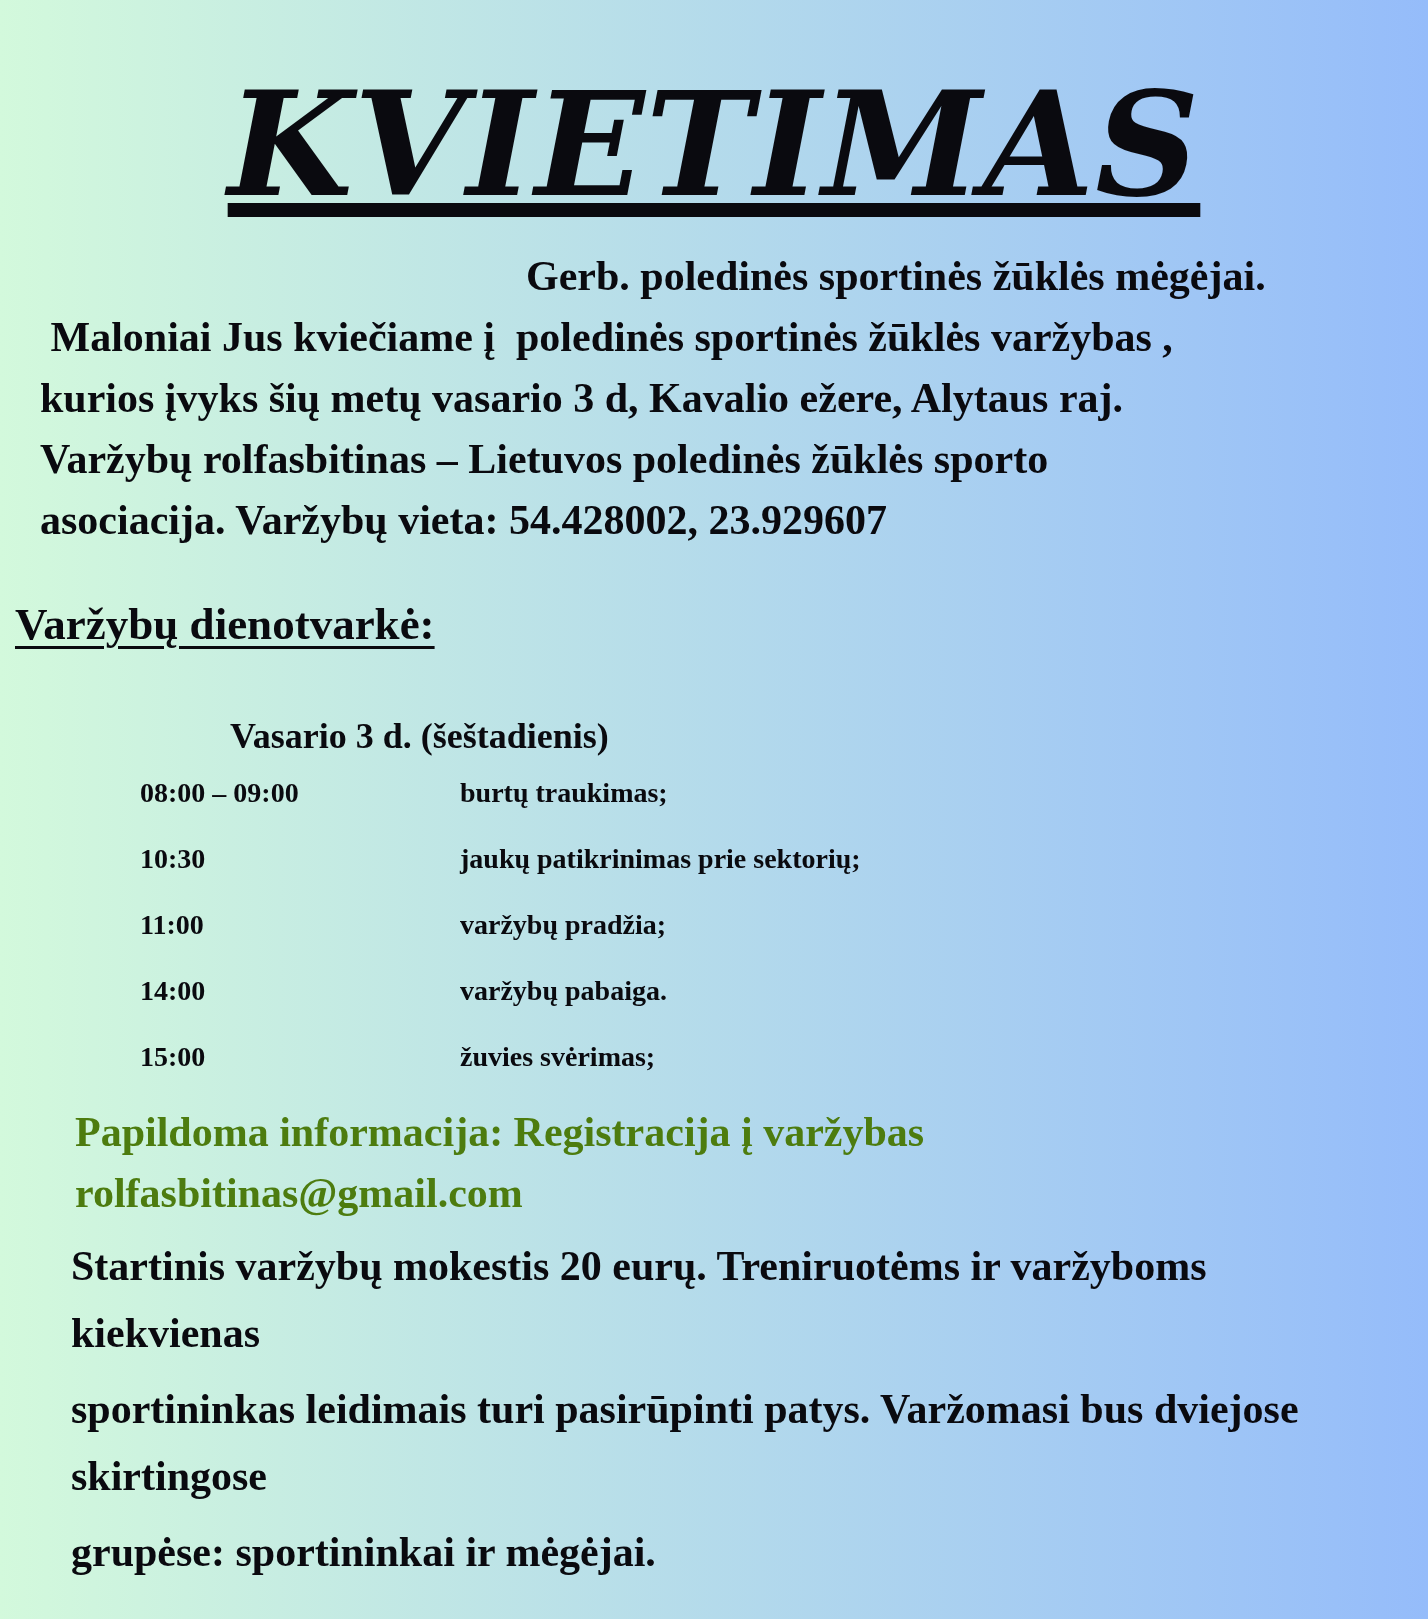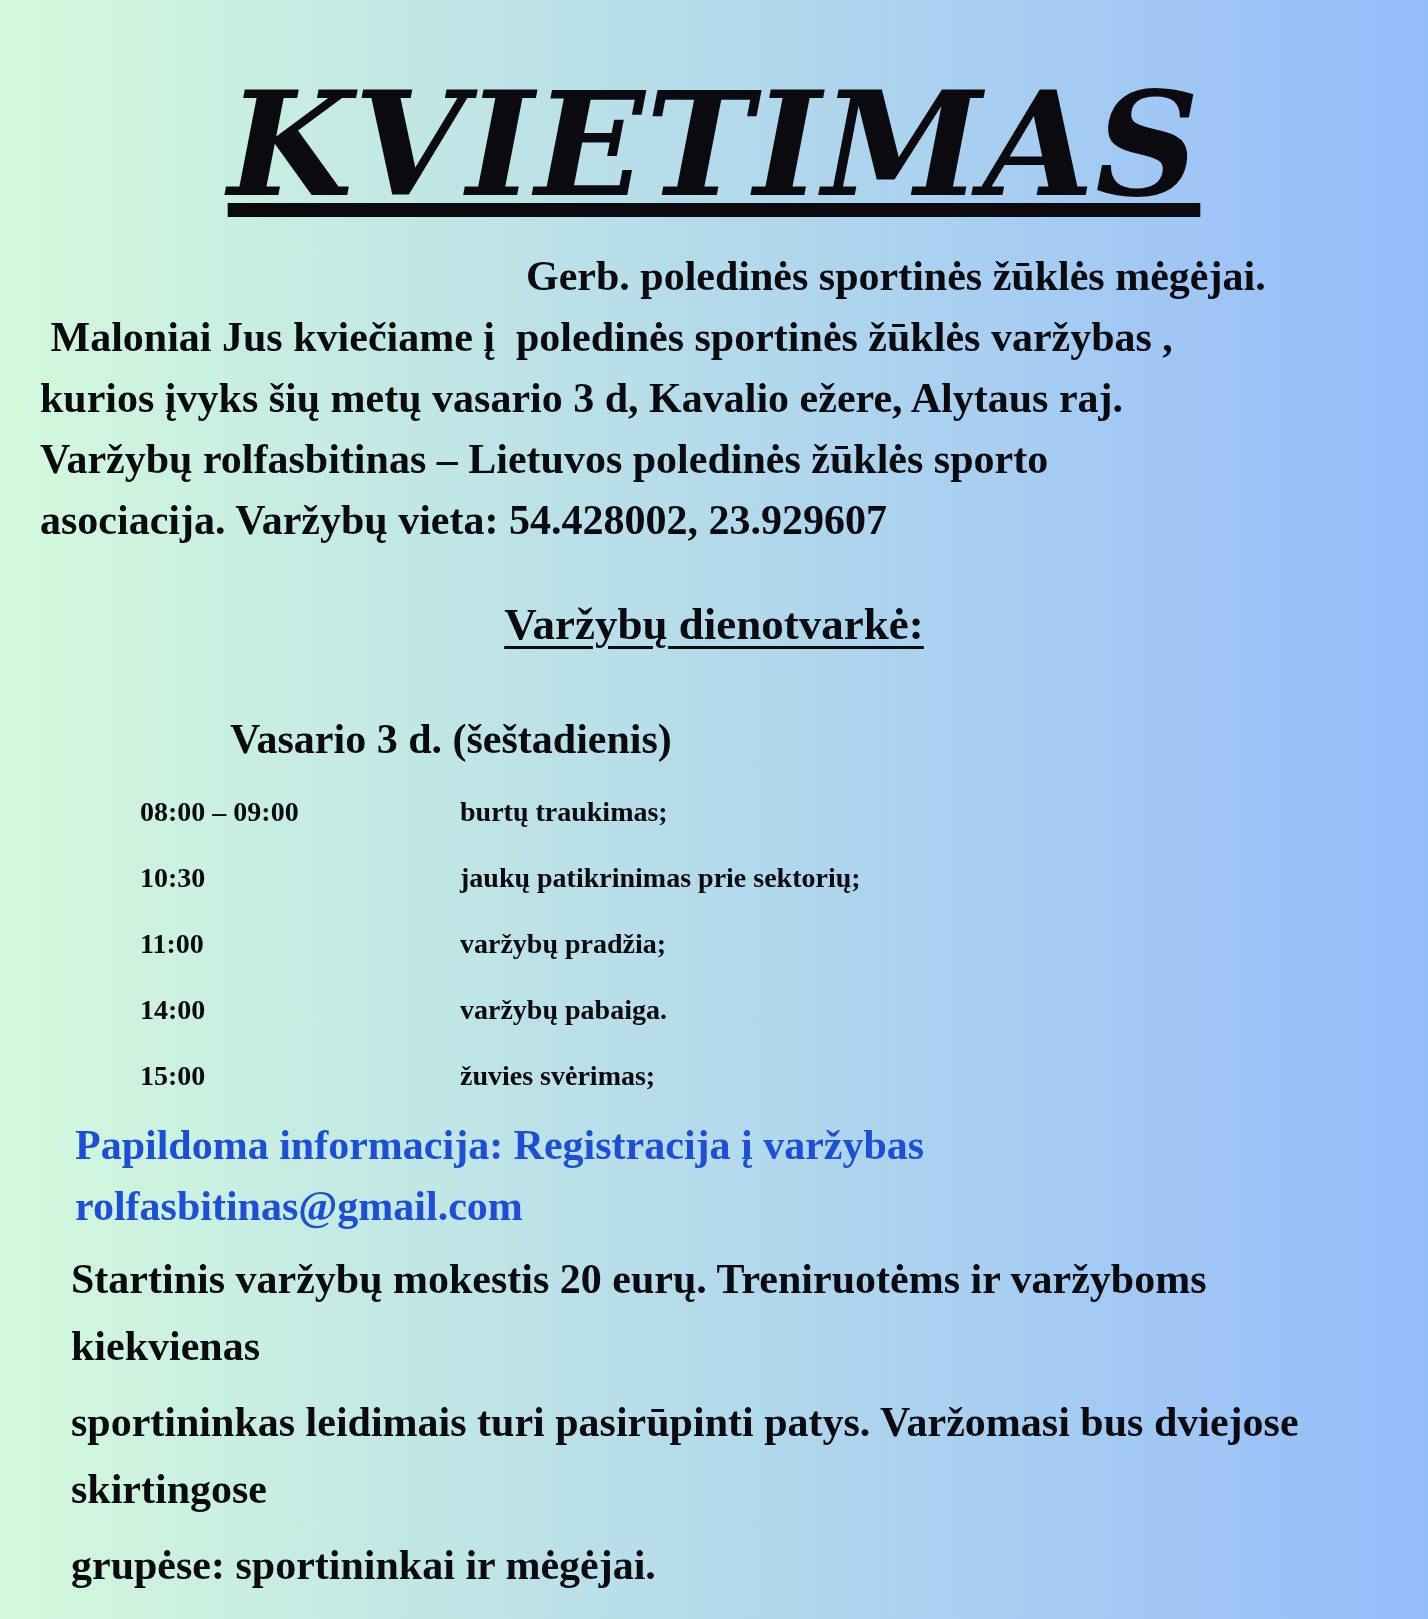--- a/index.html
+++ b/index.html
@@ -30,46 +30,46 @@
   .intro {
     margin: 18px 95px 0 40px;
     font-size: 42px;
     line-height: 61px;
   }
   .intro p { margin: 0; white-space: pre-wrap; }
   .greeting { text-indent: 486px; }
 
   .agenda-heading {
     margin: 46px 0 4px 0;
-    text-align: center;
     font-size: 45px;
     font-weight: 700;
     line-height: 1.2;
+    padding-left: 15px;
   }
   .agenda-heading .underlined {
     text-decoration: underline;
     text-decoration-thickness: 3px;
     text-underline-offset: 7px;
   }
 
   .agenda-day {
-    margin: 64px 0 16px 230px;
-    font-size: 42px;
+    margin: 64px 0 3px 230px;
+    font-size: 36px;
   }
 
   .schedule { margin: 3px 0 0 140px; font-size: 28px; }
   .schedule-row { display: flex; line-height: 66px; }
   .schedule-time { width: 320px; flex: 0 0 320px; }
   .schedule-activity { flex: 1; }
 
   .extra-info {
-    margin: 6px 60px 0 75px;
+    margin: 12px 60px 0 75px;
     font-size: 42px;
     line-height: 61px;
-    color: #1d4ed8;
+    color: #4d7c0f;
   }
 
   .fees { margin: 0 70px 0 62px; font-size: 42px; line-height: 67px; }
   .fees p { margin: 9px; white-space: pre-wrap; }
 </style>
 </head>
 <body>
 
 <main class="poster">
 

